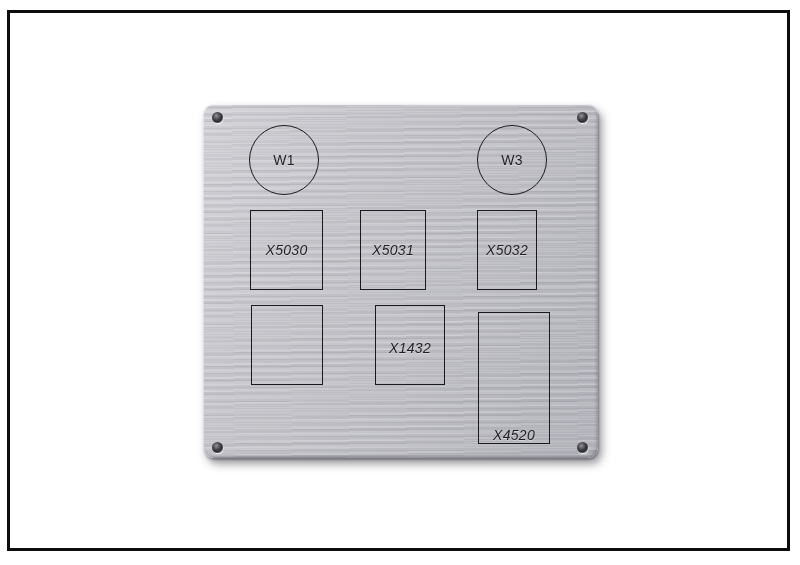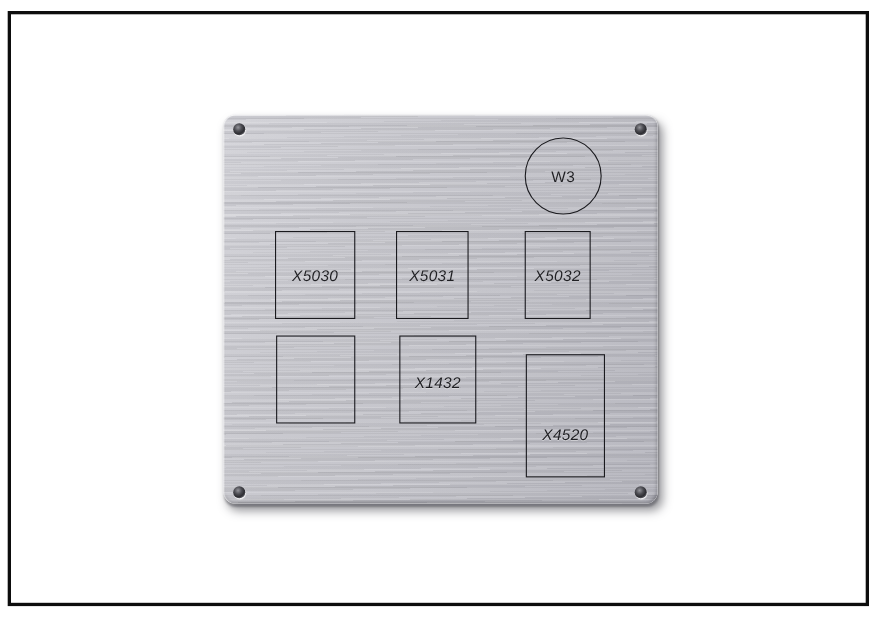--- a/index.html
+++ b/index.html
@@ -91,23 +91,23 @@
     box-sizing: border-box;
     display: flex;
     align-items: center;
     justify-content: center;
     font-style: italic;
   }
   .box.m1 { left: 47px;  top: 106px; width: 73px; height: 80px; }
   .box.m2 { left: 157px; top: 106px; width: 66px; height: 80px; }
   .box.m3 { left: 274px; top: 106px; width: 60px; height: 80px; }
   .box.b1 { left: 48px;  top: 201px; width: 72px; height: 80px; }
-  .box.b2 { left: 160px; top: 201px; width: 70px; height: 80px; }
-  .box.b3 { left: 275px; top: 218px; width: 72px; height: 112px;
-            align-items: center; }
+  .box.b2 { left: 172px; top: 201px; width: 70px; height: 80px; }
+  .box.b3 { left: 275px; top: 208px; width: 72px; height: 132px;
+            align-items: flex-end; }
   .engraved-label {
     font-size: 14px;
     letter-spacing: 0.3px;
     color: #1f1f23;
     text-shadow: 0 0.5px 0 rgba(255,255,255,0.35);
     white-space: nowrap;
   }
   .box.b2 .engraved-label { margin-top: 6px; }
   .box.b3 .engraved-label { margin-top: 34px; }
 </style>
@@ -118,20 +118,23 @@
 
   <div class="frame"></div>
 
   <div class="plate">
 
     <div class="screw tl"></div>
     <div class="screw tr"></div>
     <div class="screw bl"></div>
     <div class="screw br"></div>
 
+    <div class="circle c1">
+      <span class="engraved-label">W1</span>
+    </div>
     <div class="circle c3">
       <span class="engraved-label">W3</span>
     </div>
 
     <div class="box m1">
       <span class="engraved-label">X5030</span>
     </div>
     <div class="box m2">
       <span class="engraved-label">X5031</span>
     </div>

